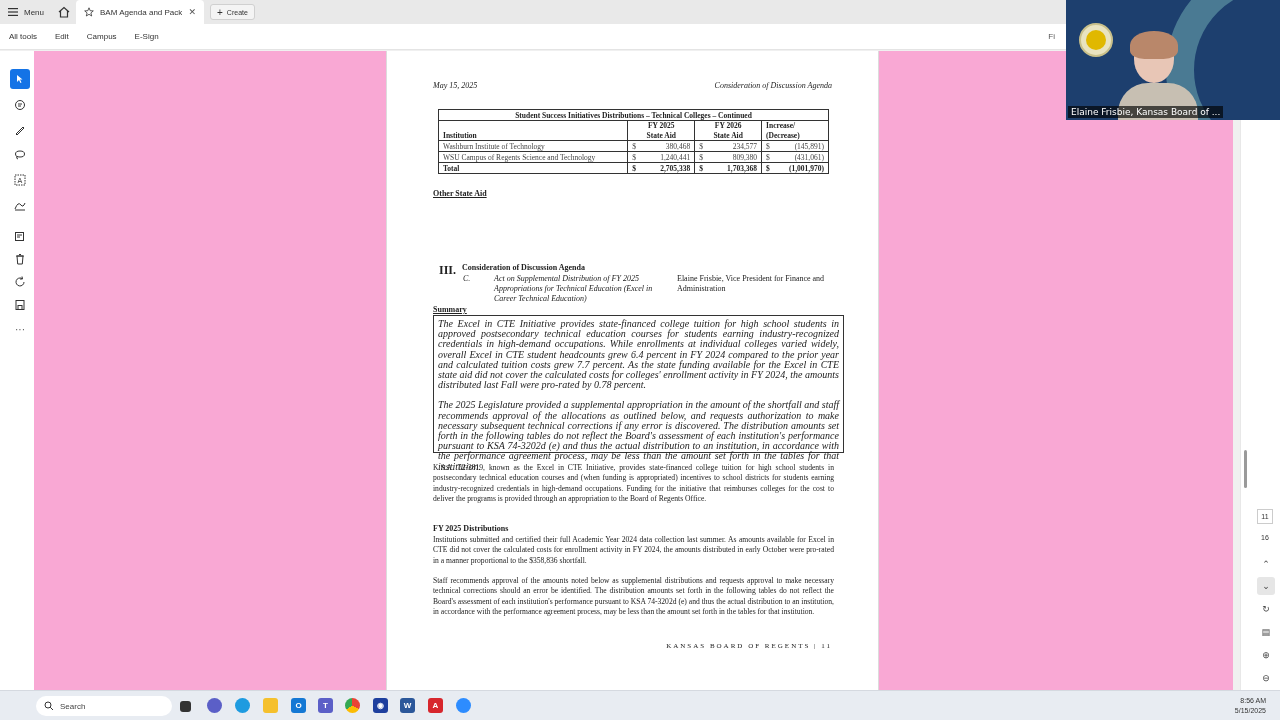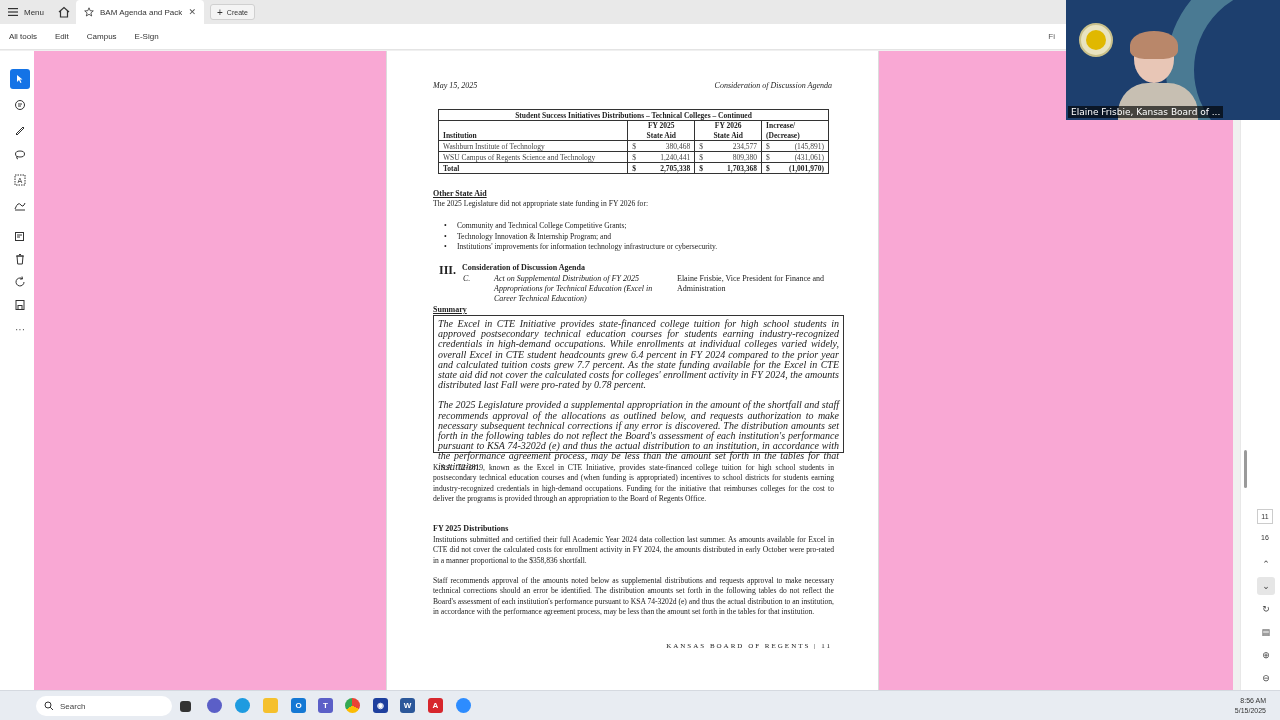--- a/index.html
+++ b/index.html
@@ -235,26 +235,20 @@
               <div class="num">
                 <span>$</span>
                 <span>(1,001,970)</span>
               </div>
             </td>
       </tr>
     </tbody>
       </table>
 
     <div class="sec-title" style="left:46px;top:138px;">Other State Aid</div>
-    <div class="para" style="left:46px;top:148px;width:400px;">The 2025 Legislature did not appropriate state funding in FY 2026 for:</div>
-    <ul class="bullets">
-      <li>Community and Technical College Competitive Grants;</li>
-      <li>Technology Innovation &amp; Internship Program; and</li>
-      <li>Institutions' improvements for information technology infrastructure or cybersecurity.</li>
-    </ul>
 
     <div class="agenda-num">III.</div>
     <div class="agenda-title">Consideration of Discussion Agenda</div>
     <div class="agenda-c">C.</div>
     <div class="agenda-item">Act on Supplemental Distribution of FY 2025 Appropriations for Technical Education (Excel in Career Technical Education)</div>
     <div class="agenda-presenter">Elaine Frisbie, Vice President for Finance and Administration</div>
 
     <div class="sec-title" style="left:46px;top:254px;">Summary</div>
     <div class="summary-box">
       <p>The Excel in CTE Initiative provides state-financed college tuition for high school students in approved postsecondary technical education courses for students earning industry-recognized credentials in high-demand occupations. While enrollments at individual colleges varied widely, overall Excel in CTE student headcounts grew 6.4 percent in FY 2024 compared to the prior year and calculated tuition costs grew 7.7 percent. As the state funding available for the Excel in CTE state aid did not cover the calculated costs for colleges' enrollment activity in FY 2024, the amounts distributed last Fall were pro-rated by 0.78 percent.</p>

